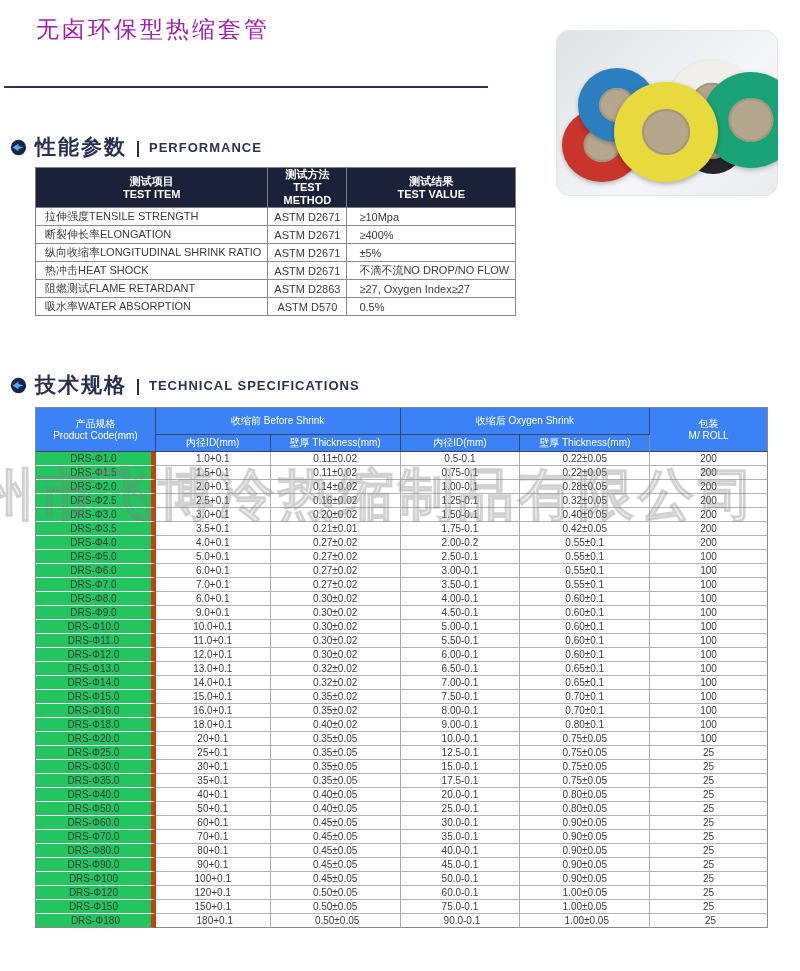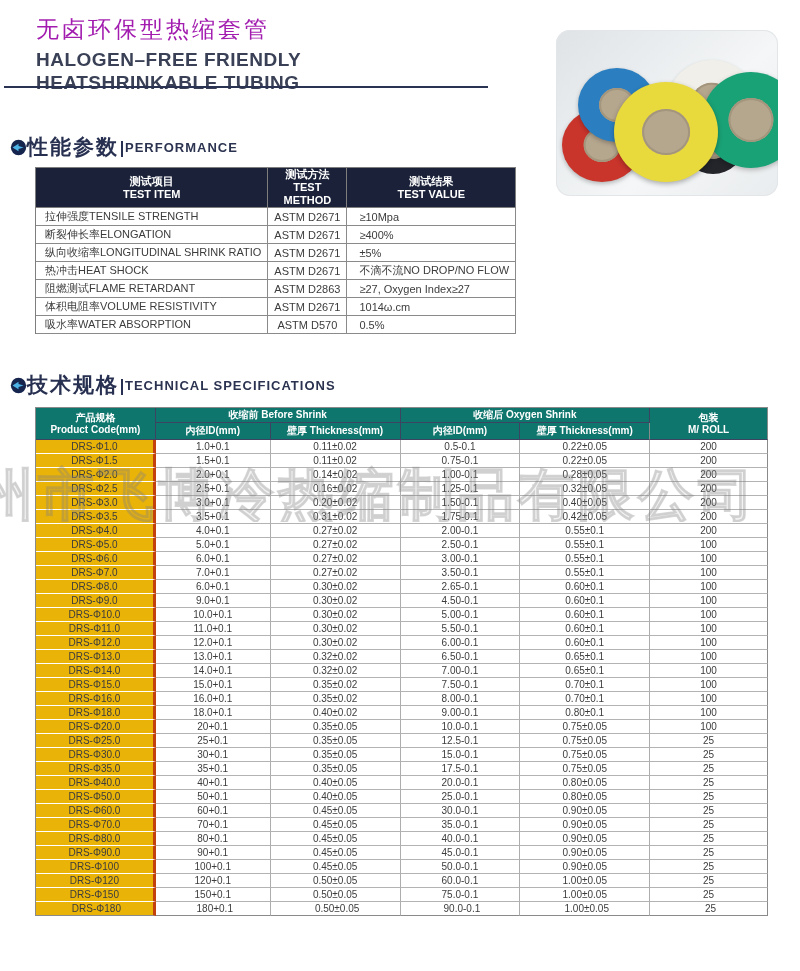--- a/index.html
+++ b/index.html
@@ -23,21 +23,21 @@
           width:46%; height:46%; border-radius:50%; background:#b5a68e;
           box-shadow:0 0 0 2px #a4957d inset; }
   .roll-blue  { left:22px;  top:38px;  width:78px;  height:74px; background:#2b7fc0; box-shadow:0 2px 4px rgba(0,0,0,.25);}
   .roll-red   { left:6px;   top:78px;  width:80px;  height:74px; background:#c9342b; box-shadow:0 2px 4px rgba(0,0,0,.25);}
   .roll-white { left:112px; top:30px;  width:88px;  height:84px; background:#f0efe9; box-shadow:0 2px 4px rgba(0,0,0,.2);}
   .roll-black { left:126px; top:86px;  width:62px;  height:58px; background:#23252a; }
   .roll-green { left:146px; top:42px;  width:98px;  height:96px; background:#19a275; box-shadow:0 2px 5px rgba(0,0,0,.25);}
   .roll-yellow{ left:58px;  top:52px;  width:104px; height:100px; background:#e8d93c; box-shadow:0 2px 5px rgba(0,0,0,.3);}
 
   
-  .section-title { position:absolute; left:10px; display:flex; align-items:center; }
+  .section-title { position:absolute; left:10px; display:flex; align-items:center; gap:8px; }
   .section-title .icon { width:17px; height:17px; flex:0 0 auto; }
   .section-title .cn { font-size:21px; font-weight:bold; color:#273050; letter-spacing:2px; }
   .section-title .bar { width:2px; height:16px; background:#273050; margin:4px 2px 0 2px; }
   .section-title .en { font-size:13px; font-weight:bold; color:#2b3350; letter-spacing:1px; }
   .st-perf { top:133px; }
   .st-tech { top:371px; }
 
   
   table { border-collapse:separate; border-spacing:0; }
   .perf-table { position:absolute; left:35px; top:167px; width:477px;
@@ -48,53 +48,49 @@
   .perf-table td { font-size:11px; color:#3c3c3c; height:18px; padding:1px 6px;
                    border-right:1px solid #8a8a8a; border-bottom:1px solid #8a8a8a;
                    background:#fff; white-space:nowrap; }
   .perf-table td:nth-child(1) { width:205px; text-align:left; padding-left:9px; }
   .perf-table td:nth-child(2) { width:90px;  text-align:center;margin-top:33px; }
   .perf-table td:nth-child(3) { width:182px; text-align:left; padding-left:12px; }
 
   
   .tech-table { position:absolute; left:35px; top:407px; width:733px;
                 border-left:1px solid #8a8a8a; border-top:1px solid #8a8a8a; }
-  .tech-table th { background:#0f766e; color:#fff; font-weight:bold; text-align:center;
+  .tech-table th { background:#3b82f6; color:#fff; font-weight:normal; text-align:center;
                    border-right:1px solid #3c4462; border-bottom:1px solid #3c4462;
                    font-size:10px; }
-  .tech-table th.grp { height:15px; }
+  .tech-table th.grp { height:27px; }
   .tech-table th.sub { height:17px; }
   .tech-table th.span2 { line-height:12px; }
   .tech-table th:last-child, .tech-table td:last-child { border-right:1px solid #8a8a8a; }
   .tech-table td { font-size:10px; color:#3c3c3c; height:14px; padding:0 4px;
                    text-align:center; background:#fff;
                    border-right:1px solid #adadad; border-bottom:1px solid #b3b3b3;
                    white-space:nowrap; }
-  .tech-table td:first-child { background:#eab308; border-bottom:1px solid #ffffff;
-                               border-right:3px solid #c2410c; }
+  .tech-table td:first-child { background:#22c55e; border-bottom:1px solid #ffffff;
+                               border-right:5px solid #c2410c; }
   .tech-table tr:last-child td { border-bottom:1px solid #8a8a8a;padding-left:8px; }
   .c-code{width:120px;} .c-bid{width:115px;} .c-bth{width:130px;}
   .c-aid{width:120px;} .c-ath{width:130px;} .c-roll{width:118px;}
 
   
   .watermark { position:absolute; left:-22px; top:458px; width:840px; height:64px;
                font-size:56px; font-weight:bold; letter-spacing:4px; white-space:nowrap;
                color:rgba(140,140,140,0.10); -webkit-text-stroke:1px rgba(130,130,130,0.30);
                pointer-events:none; overflow:hidden; z-index:5; }
 </style>
 </head>
 <body>
 
 <div class="page">
 
   <div class="title-cn">无卤环保型热缩套管</div>
-  <div class="subtitle">
-    <div>HALOGEN–FREE FRIENDLY</div>
-    <div>HEATSHRINKABLE TUBING</div>
-  </div>
   <div class="header-rule"></div>
 
   <div class="photo">
     <div class="roll roll-red">
         <div class="core"></div>
       </div>
     <div class="roll roll-blue">
         <div class="core"></div>
       </div>
     <div class="roll roll-white">
@@ -156,25 +152,20 @@
         </tr>
         <tr>
           <td>热冲击HEAT SHOCK</td>
           <td>ASTM D2671</td>
           <td>不滴不流NO DROP/NO FLOW</td>
         </tr>
         <tr>
           <td>阻燃测试FLAME RETARDANT</td>
           <td>ASTM D2863</td>
           <td>≥27, Oxygen Index≥27</td>
-        </tr>
-        <tr>
-          <td>体积电阻率VOLUME RESISTIVITY</td>
-          <td>ASTM D2671</td>
-          <td>1014ω.cm</td>
         </tr>
         <tr>
           <td>吸水率WATER ABSORPTION</td>
           <td>ASTM D570</td>
           <td>0.5%</td>
         </tr>
       </tbody>
   </table>
 
   <div class="section-title st-tech">
@@ -245,30 +236,30 @@
           <td>DRS-Φ3.0</td>
           <td>3.0+0.1</td>
           <td>0.20±0.02</td>
           <td>1.50-0.1</td>
           <td>0.40±0.05</td>
           <td>200</td>
         </tr>
         <tr>
           <td>DRS-Φ3.5</td>
           <td>3.5+0.1</td>
-          <td>0.31±0.02</td>
+          <td>0.21±0.01</td>
           <td>1.75-0.1</td>
           <td>0.42±0.05</td>
           <td>200</td>
         </tr>
         <tr>
           <td>DRS-Φ4.0</td>
           <td>4.0+0.1</td>
           <td>0.27±0.02</td>
-          <td>2.00-0.1</td>
+          <td>2.00-0.2</td>
           <td>0.55±0.1</td>
           <td>200</td>
         </tr>
         <tr>
           <td>DRS-Φ5.0</td>
           <td>5.0+0.1</td>
           <td>0.27±0.02</td>
           <td>2.50-0.1</td>
           <td>0.55±0.1</td>
           <td>100</td>
@@ -286,21 +277,21 @@
           <td>7.0+0.1</td>
           <td>0.27±0.02</td>
           <td>3.50-0.1</td>
           <td>0.55±0.1</td>
           <td>100</td>
         </tr>
         <tr>
           <td>DRS-Φ8.0</td>
           <td>6.0+0.1</td>
           <td>0.30±0.02</td>
-          <td>2.65-0.1</td>
+          <td>4.00-0.1</td>
           <td>0.60±0.1</td>
           <td>100</td>
         </tr>
         <tr>
           <td>DRS-Φ9.0</td>
           <td>9.0+0.1</td>
           <td>0.30±0.02</td>
           <td>4.50-0.1</td>
           <td>0.60±0.1</td>
           <td>100</td>

